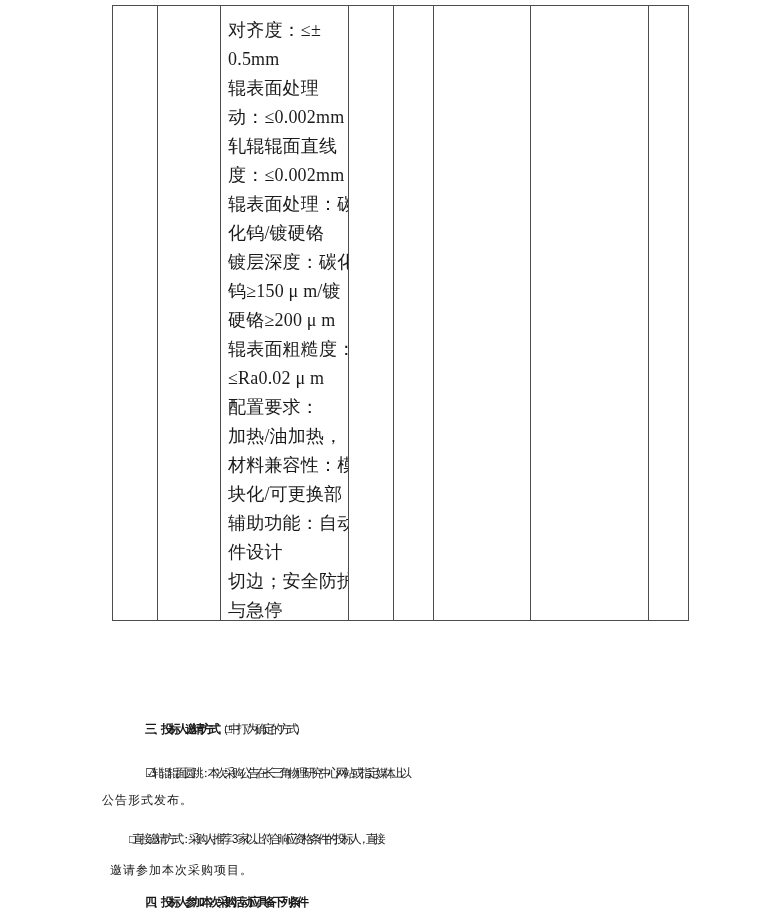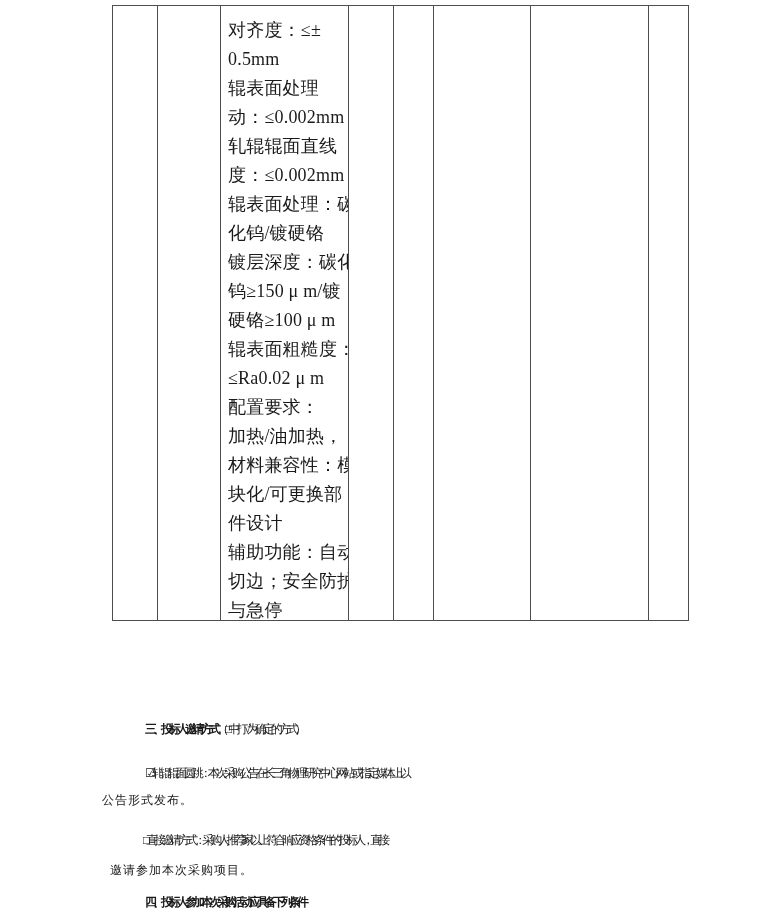--- a/index.html
+++ b/index.html
@@ -45,29 +45,29 @@
       <div class="spec-line">对齐度：≤±</div>
       <div class="spec-line">0.5mm</div>
       <div class="spec-line">辊表面处理</div>
       <div class="spec-line">动：≤0.002mm</div>
       <div class="spec-line">轧辊辊面直线</div>
       <div class="spec-line">度：≤0.002mm</div>
       <div class="spec-line">辊表面处理：碳</div>
       <div class="spec-line">化钨/镀硬铬</div>
       <div class="spec-line">镀层深度：碳化</div>
       <div class="spec-line">钨≥150 μ m/镀</div>
-      <div class="spec-line">硬铬≥100 μ m</div>
+      <div class="spec-line">硬铬≥200 μ m</div>
       <div class="spec-line">辊表面粗糙度：</div>
       <div class="spec-line">≤Ra0.02 μ m</div>
       <div class="spec-line">配置要求：</div>
       <div class="spec-line">加热/油加热，</div>
       <div class="spec-line">材料兼容性：模</div>
       <div class="spec-line">块化/可更换部</div>
+      <div class="spec-line">辅助功能：自动</div>
       <div class="spec-line">件设计</div>
-      <div class="spec-line">辅助功能：自动</div>
       <div class="spec-line">切边；安全防护</div>
       <div class="spec-line">与急停</div>
       <div class="spec-line">轧辊结构：多辊</div>
       <div class="spec-line">水平布局</div>
     </div>
     <div class="tcol w3"></div>
     <div class="tcol w4"></div>
     <div class="tcol w5"></div>
     <div class="tcol w6"></div>
     <div class="tcol w7"></div>
@@ -75,20 +75,20 @@
 
   <div class="bline tight" style="left:145px; top:715px;">
     <span class="b">三、投标人邀请方式</span><span>（□中打√为确定的方式）</span>
   </div>
 
   <div class="bline tight" style="left:145px; top:759px;">
     <span class="cbx">☑</span><span>轧辊辊面圆跳：本次采购公告在长三角物理研究中心网站或指定媒体上以</span>
   </div>
   <div class="bline loose" style="left:102px; top:786px;">公告形式发布。</div>
 
-  <div class="bline tight" style="left:143px; top:826px;">
+  <div class="bline tight" style="left:129px; top:826px;font-family:Liberation Mono, monospace;">
     <span class="cbx">□</span><span>直接邀请方式：采购人推荐 3 家以上符合响应资格条件的投标人，直接</span>
   </div>
   <div class="bline loose" style="left:94px; top:856px;margin-left:16px;">邀请参加本次采购项目。</div>
 
   <div class="bline tight b" style="left:145px; top:888px;">四、投标人参加本次采购活动应具备下列条件</div>
 
 </div>
 
 </body></html>

